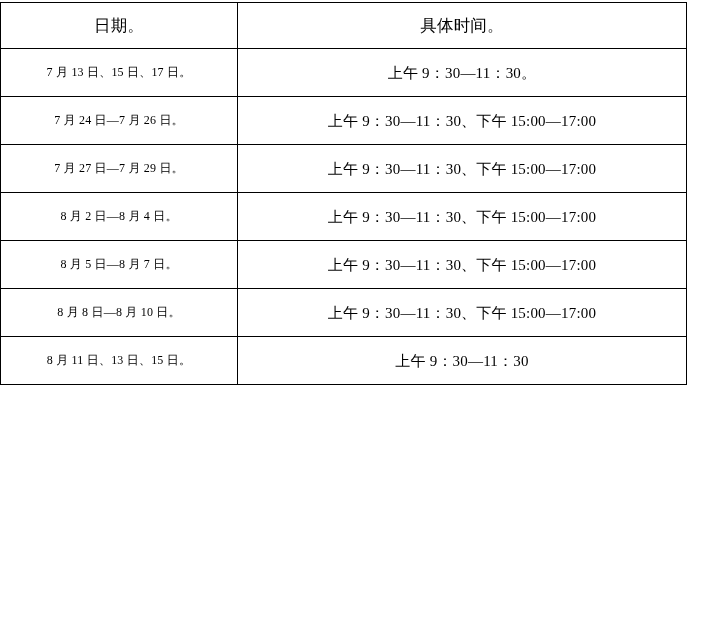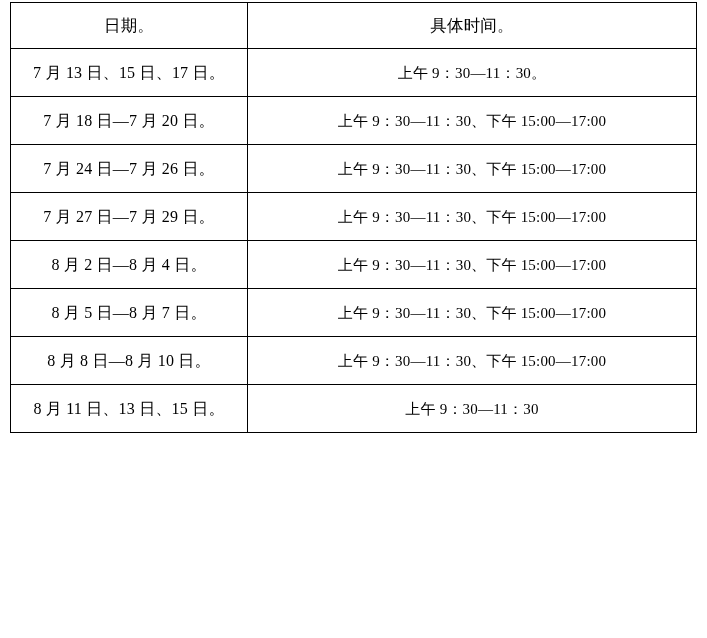--- a/index.html
+++ b/index.html
@@ -16,21 +16,21 @@
   .sheet {
     width: 707px;
     height: 638px;
     position: relative;
     box-sizing: border-box;
   }
   table.schedule {
     border-collapse: collapse;
     table-layout: fixed;
     width: 686px;
-    margin-left: 10px;
+    margin-left: 0;
     margin-top: 2px;
   }
   table.schedule col.col-date { width: 237px; }
   table.schedule col.col-time { width: 449px; }
 
   table.schedule td, table.schedule th {
     border: 1px solid #000000;
     padding: 0;
     text-align: center;
     vertical-align: middle;
@@ -43,21 +43,21 @@
   table.schedule thead th {
     height: 45px;
     font-size: 16.5px;
   }
   .cell-inner {
     display: block;
     padding: 0 4px;
     letter-spacing: 0.2px;
   }
   .date-cell .cell-inner {
-    font-size: 16px;
+    font-size: 12px;
   }
   .time-cell .cell-inner {
     font-size: 15px;
   }
   .head-cell .cell-inner {
     font-size: 16.5px;
   }
 </style>
 </head>
 <body>
@@ -78,28 +78,20 @@
           </th>
       </tr>
     </thead>
     <tbody>
       <tr>
         <td class="date-cell">
             <span class="cell-inner">7 月 13 日、15 日、17 日。</span>
           </td>
         <td class="time-cell">
             <span class="cell-inner">上午 9：30—11：30。</span>
-          </td>
-      </tr>
-      <tr>
-        <td class="date-cell">
-            <span class="cell-inner">7 月 18 日—7 月 20 日。</span>
-          </td>
-        <td class="time-cell">
-            <span class="cell-inner">上午 9：30—11：30、下午 15:00—17:00</span>
           </td>
       </tr>
       <tr>
         <td class="date-cell">
             <span class="cell-inner">7 月 24 日—7 月 26 日。</span>
           </td>
         <td class="time-cell">
             <span class="cell-inner">上午 9：30—11：30、下午 15:00—17:00</span>
           </td>
       </tr>

